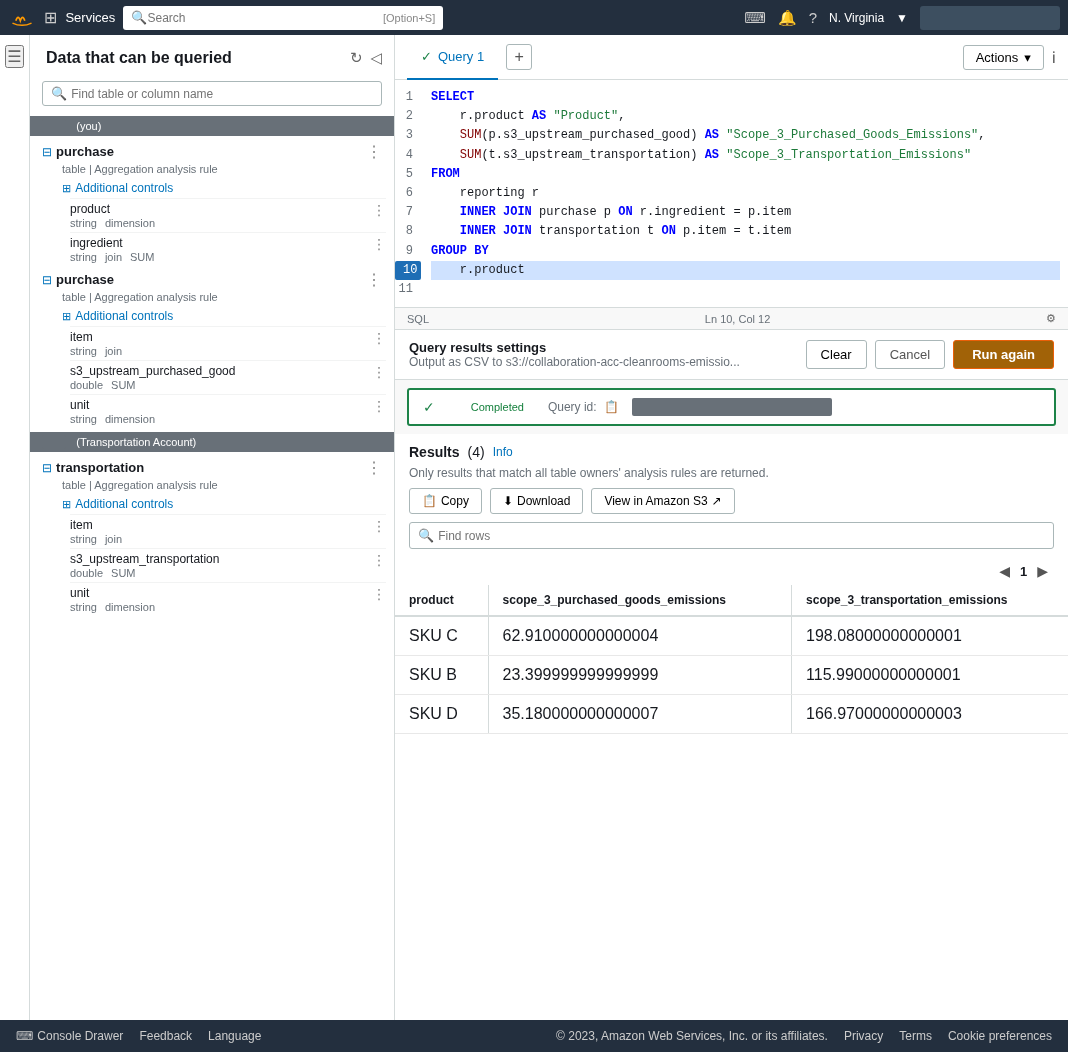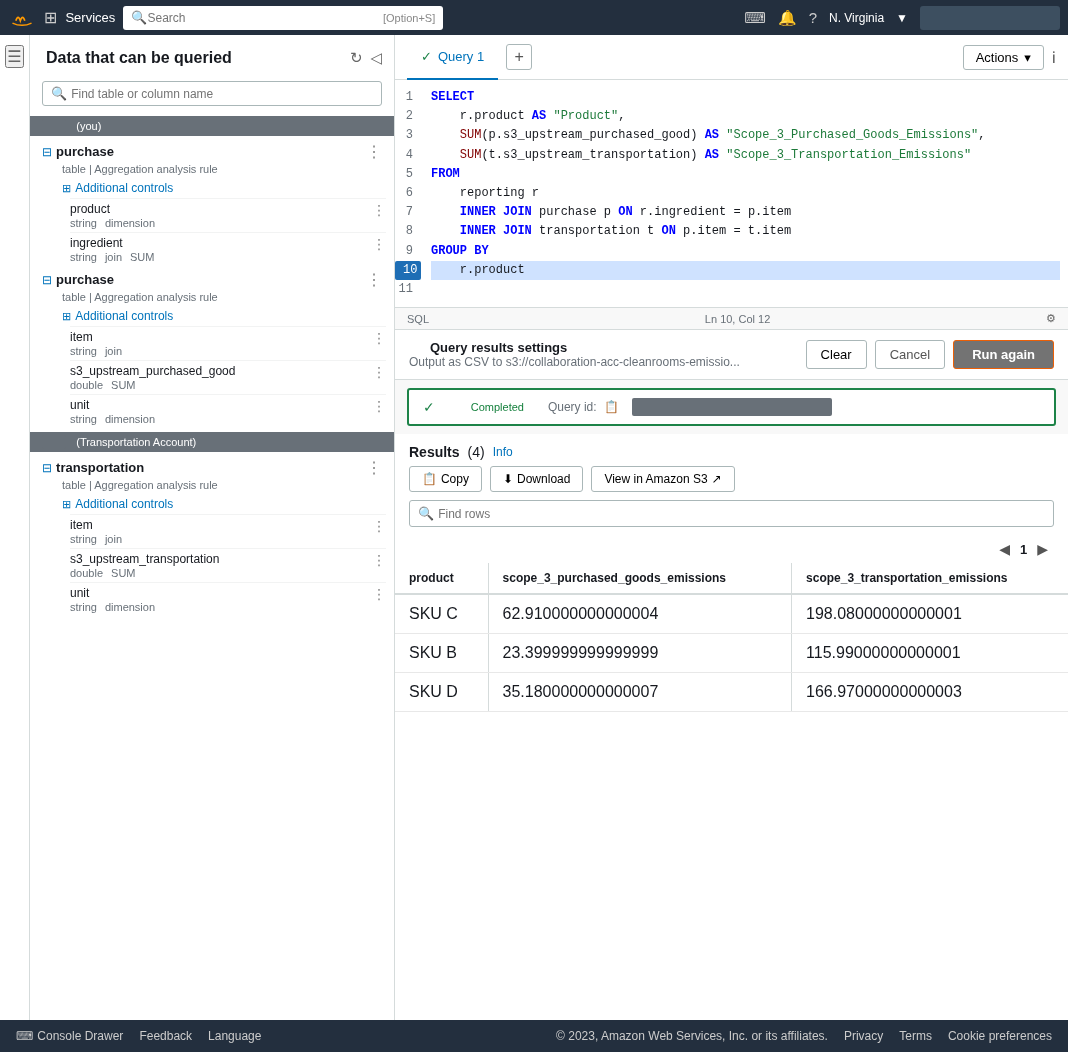--- a/index.html
+++ b/index.html
@@ -81,26 +81,26 @@
     .code-line { white-space: pre; font-size: 12px; }
     .kw { color: #0000ff; font-weight: 600; }
     .str-alias { color: #1d7a3a; }
     .fn-name { color: #800000; }
     .code-status-bar { display: flex; align-items: center; justify-content: space-between; padding: 4px 12px; background: #f8f8f8; border-top: 1px solid #d5dbdb; font-size: 11px; color: #687078; }
     .code-gear { cursor: pointer; color: #666; }
 
     
     .query-settings { background: #fff; border-bottom: 1px solid #d5dbdb; padding: 10px 14px; display: flex; align-items: center; justify-content: space-between; }
     .query-settings-left { }
-    .query-settings-title { font-size: 13px; font-weight: 600; margin-left: 21px; }
+    .query-settings-title { font-size: 13px; font-weight: 600; }
     .query-settings-sub { font-size: 12px; color: #687078; }
     .query-settings-btns { display: flex; gap: 8px; }
     .btn-clear { background: #fff; border: 1px solid #aab7b8; border-radius: 3px; padding: 6px 14px; cursor: pointer; font-size: 13px; }
     .btn-cancel { background: #fff; border: 1px solid #aab7b8; border-radius: 3px; padding: 6px 14px; cursor: pointer; font-size: 13px; color: #555; }
-    .btn-run { background: #737373; border: 1px solid #eb5f07; border-radius: 3px; padding: 6px 18px; cursor: pointer; font-size: 13px; color: #fff; font-weight: 600; }
+    .btn-run { background: #a16207; border: 1px solid #eb5f07; border-radius: 3px; padding: 6px 18px; cursor: pointer; font-size: 13px; color: #fff; font-weight: 600; }
 
     
     .completed-bar { background: #fff; border: 2px solid #1d8348; border-radius: 3px; margin: 8px 12px; padding: 8px 14px; display: flex; align-items: center; gap: 8px; }
     .completed-check { color: #1d8348; font-size: 14px; }
     .completed-text { font-size: 11px; color: #15803d; font-weight: 500; margin-left: 28px; }
     .query-id-label { font-size: 12px; color: #687078; margin-left: 16px; }
     .query-id-value { background: #687078; color: #687078; font-size: 12px; padding: 2px 8px; border-radius: 2px; margin-left: 4px; min-width: 200px; display: inline-block; }
 
     
     .results-section { flex: 1; overflow-y: auto; background: #fff; margin: 0 0 0 0; }
@@ -383,20 +383,21 @@
       <button style="background:none;border:none;cursor:pointer;color:#687078;font-size:12px;">📋</button>
       <span class="query-id-value">&nbsp;</span>
     </div>
 
     <div class="results-section">
       <div class="results-header">
         <span class="results-title">Results</span>
         <span class="results-count">(4)</span>
         <span class="results-info">Info</span>
       </div>
+      <div class="results-sub">Only results that match all table owners' analysis rules are returned.</div>
       <div class="results-actions">
         <button class="btn-copy">
           <span>📋</span>
           <span>Copy</span>
         </button>
         <button class="btn-download">
           <span>⬇</span>
           <span>Download</span>
         </button>
         <button class="btn-view-s3">

